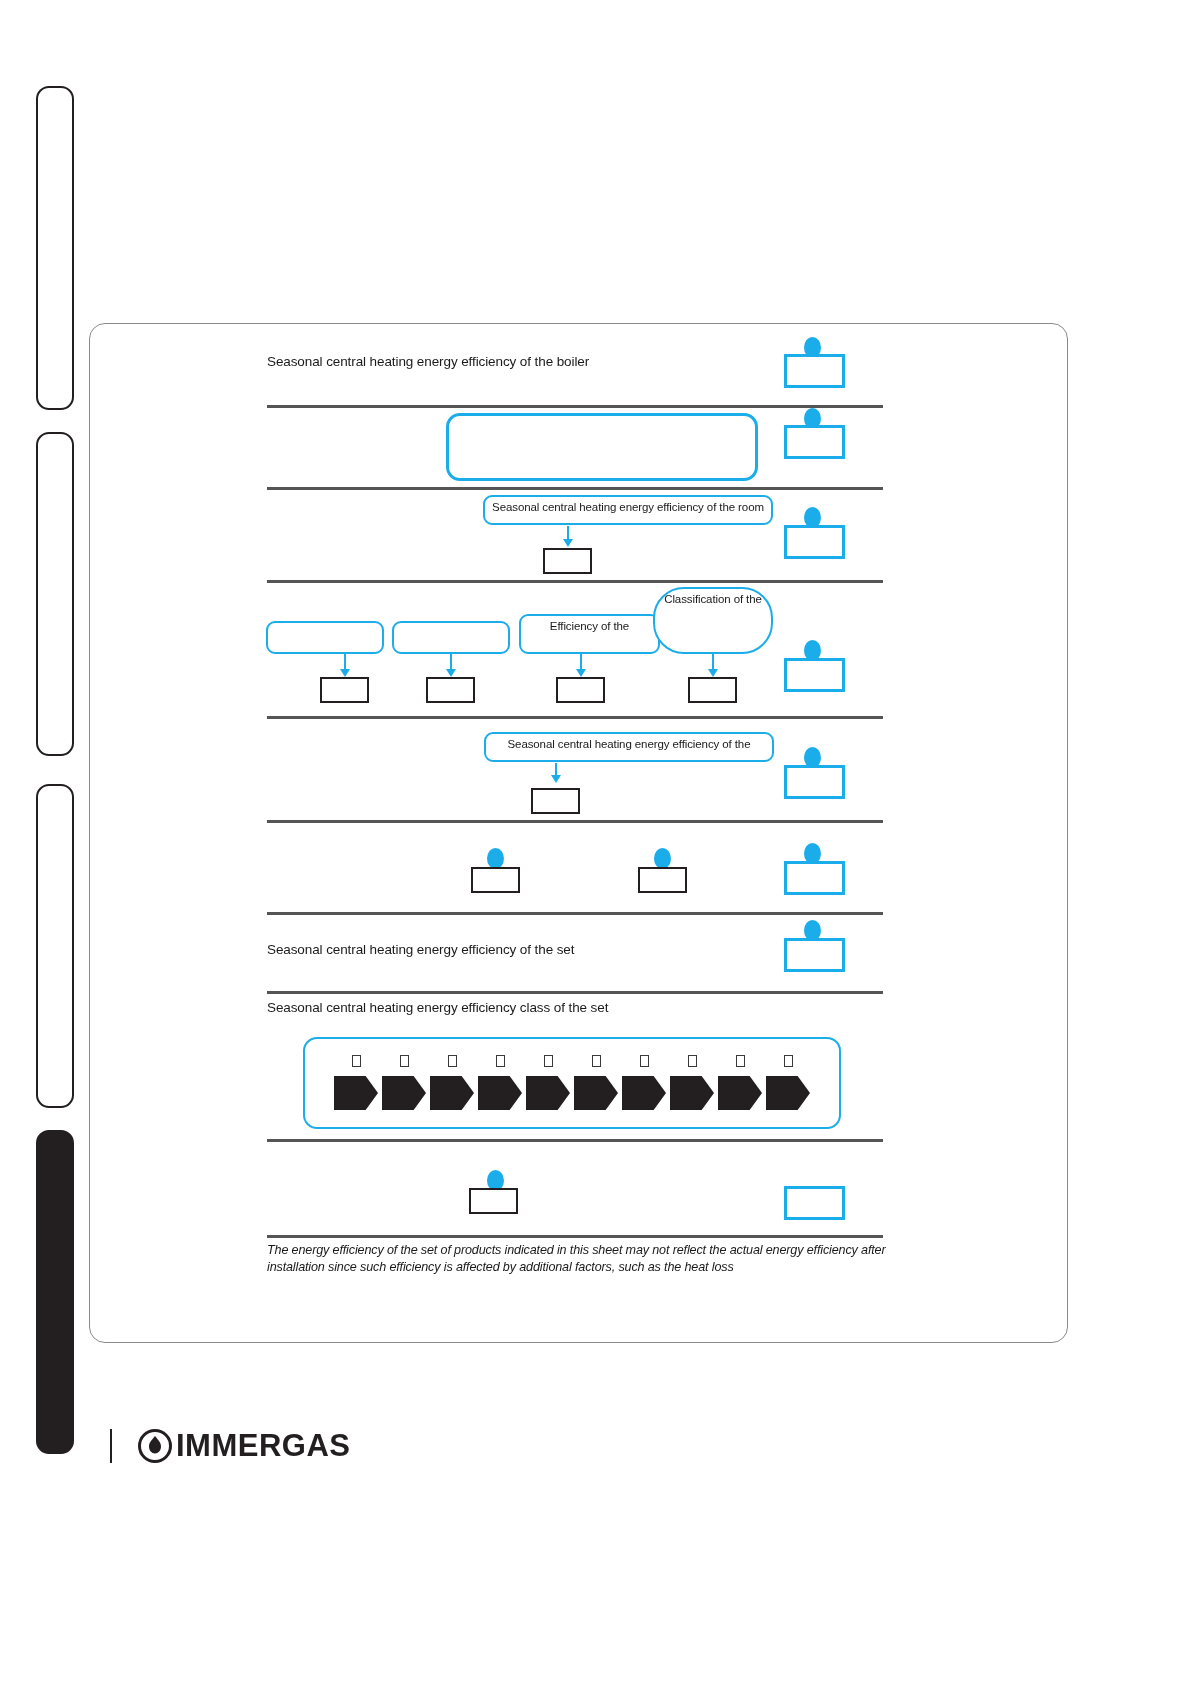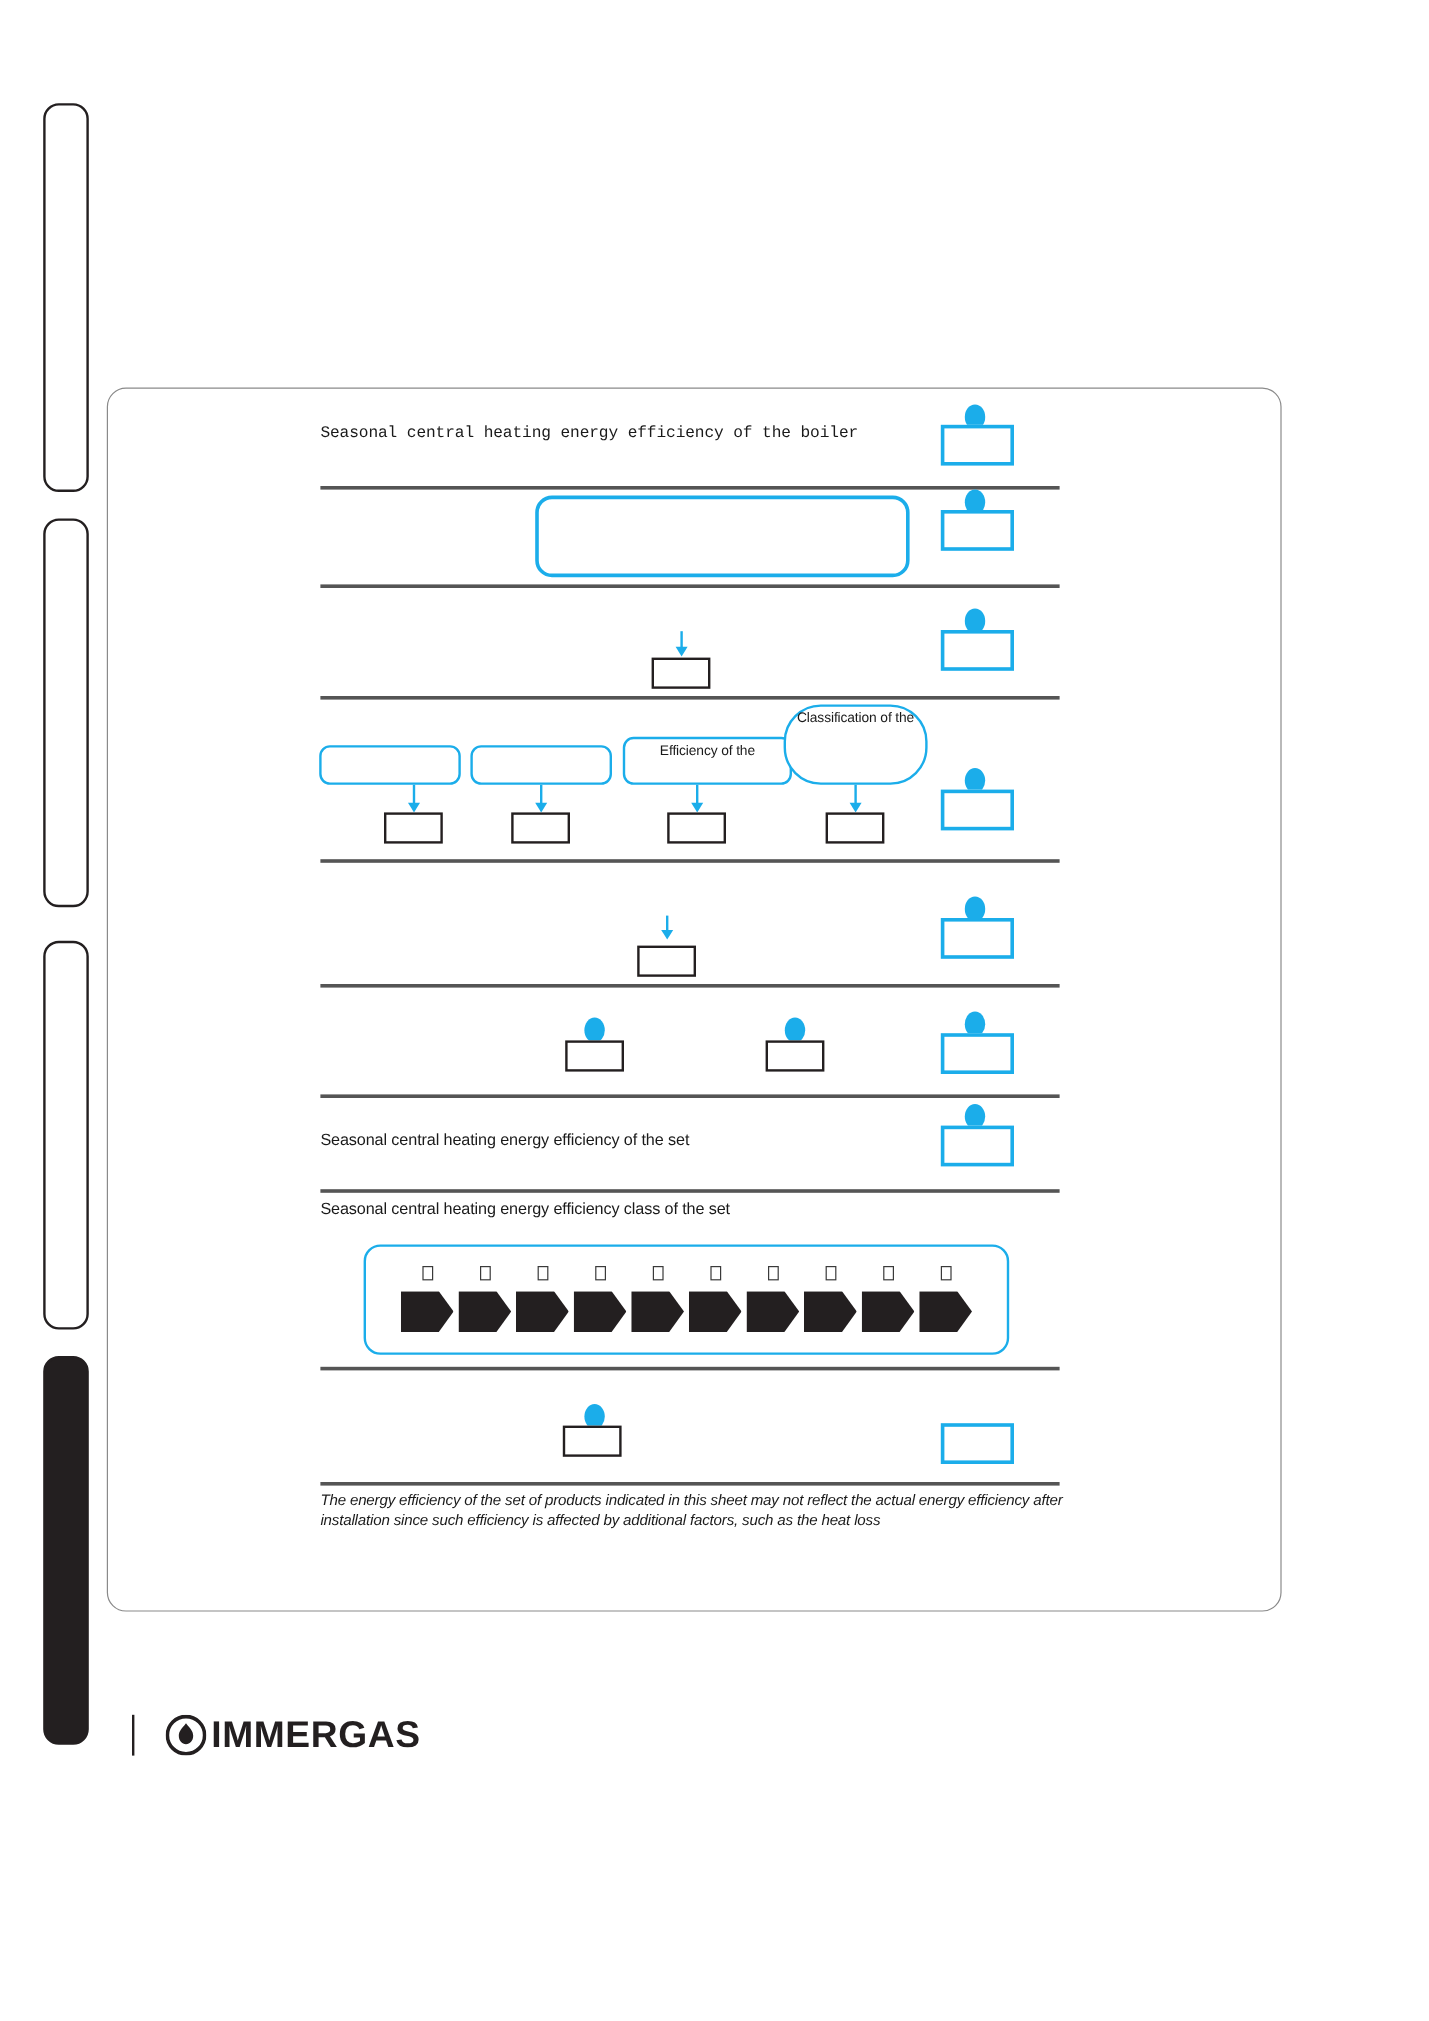--- a/index.html
+++ b/index.html
@@ -218,34 +218,37 @@
 <body>
 
 <div class="tab tab-1"></div>
 <div class="tab tab-2"></div>
 <div class="tab tab-3"></div>
 <div class="tab tab-4 solid"></div>
 
 <div class="panel">
   <div class="sheet">
 
-    <div class="row-label" style="left:177px; top:30px;font-family:Liberation Mono, monospace;">Seasonal central heating energy efficiency of the boiler</div>
+    <div class="row-label" style="left:177px; top:30px;">Seasonal central heating energy efficiency of the boiler</div>
     <div class="dot" style="left:714px; top:13px;"></div>
     <div class="vbox-blue" style="left:694px; top:30px; width:61px; height:34px;"></div>
 
     <div class="rule" style="top:81px;"></div>
 
     <div class="callout big" style="left:356px; top:89px; width:312px; height:68px;">
       <span class="ctext"></span>
     </div>
     <div class="dot" style="left:714px; top:84px;"></div>
     <div class="vbox-blue" style="left:694px; top:101px; width:61px; height:34px;"></div>
 
     <div class="rule" style="top:163px;"></div>
 
+    <div class="callout" style="left:393px; top:171px; width:290px; height:30px;">
+      <span class="ctext">Seasonal central heating energy efficiency of the room</span>
+    </div>
     <div class="conn" style="left:477px; top:202px; height:14px;"></div>
     <div class="vbox" style="left:453px; top:224px; width:49px; height:26px;"></div>
     <div class="dot" style="left:714px; top:183px;"></div>
     <div class="vbox-blue" style="left:694px; top:201px; width:61px; height:34px;"></div>
 
     <div class="rule" style="top:256px;"></div>
 
     <div class="callout" style="left:176px; top:297px; width:118px; height:33px;">
       <span class="ctext"></span>
     </div>
@@ -268,20 +271,23 @@
       <span class="ctext">Classification of the</span>
     </div>
     <div class="conn" style="left:622px; top:330px; height:16px;"></div>
     <div class="vbox" style="left:598px; top:353px; width:49px; height:26px;"></div>
 
     <div class="dot" style="left:714px; top:316px;"></div>
     <div class="vbox-blue" style="left:694px; top:334px; width:61px; height:34px;"></div>
 
     <div class="rule" style="top:392px;"></div>
 
+    <div class="callout" style="left:394px; top:408px; width:290px; height:30px;">
+      <span class="ctext">Seasonal central heating energy efficiency of the</span>
+    </div>
     <div class="conn" style="left:465px; top:439px; height:13px;"></div>
     <div class="vbox" style="left:441px; top:464px; width:49px; height:26px;"></div>
     <div class="dot" style="left:714px; top:423px;"></div>
     <div class="vbox-blue" style="left:694px; top:441px; width:61px; height:34px;"></div>
 
     <div class="rule" style="top:496px;"></div>
 
     <div class="dot" style="left:397px; top:524px;"></div>
     <div class="vbox" style="left:381px; top:543px; width:49px; height:26px;"></div>
     <div class="dot" style="left:564px; top:524px;"></div>

